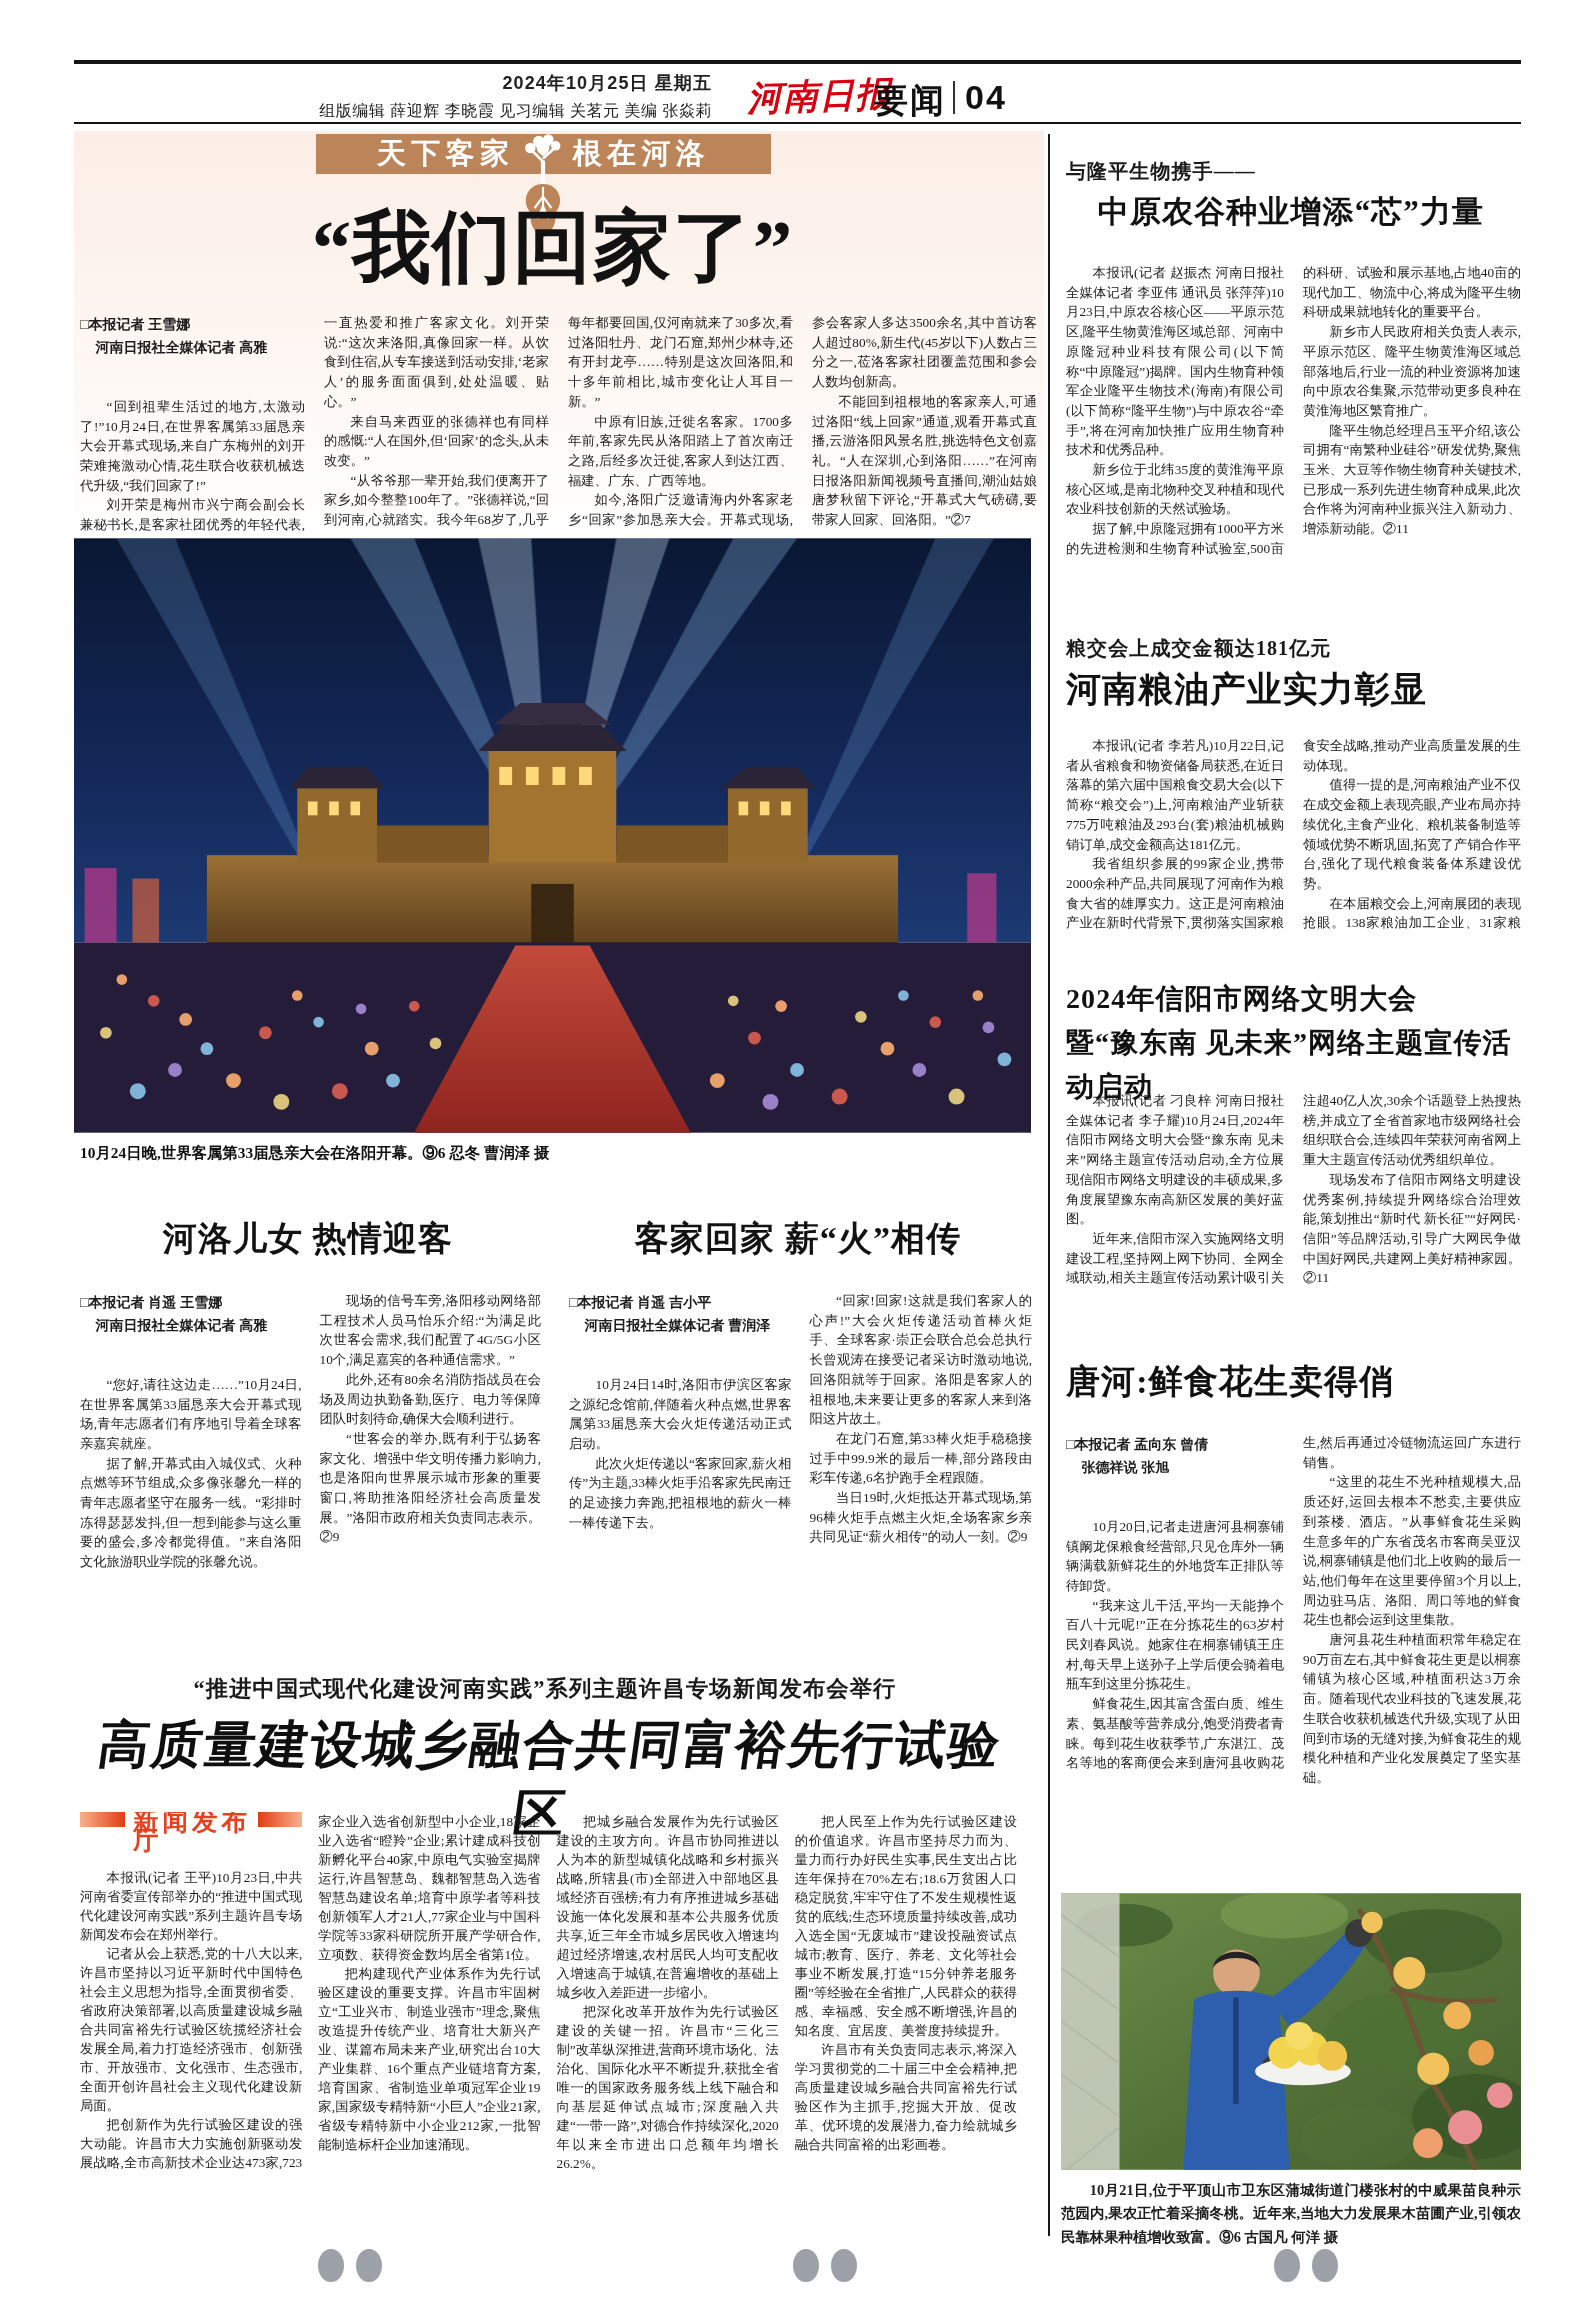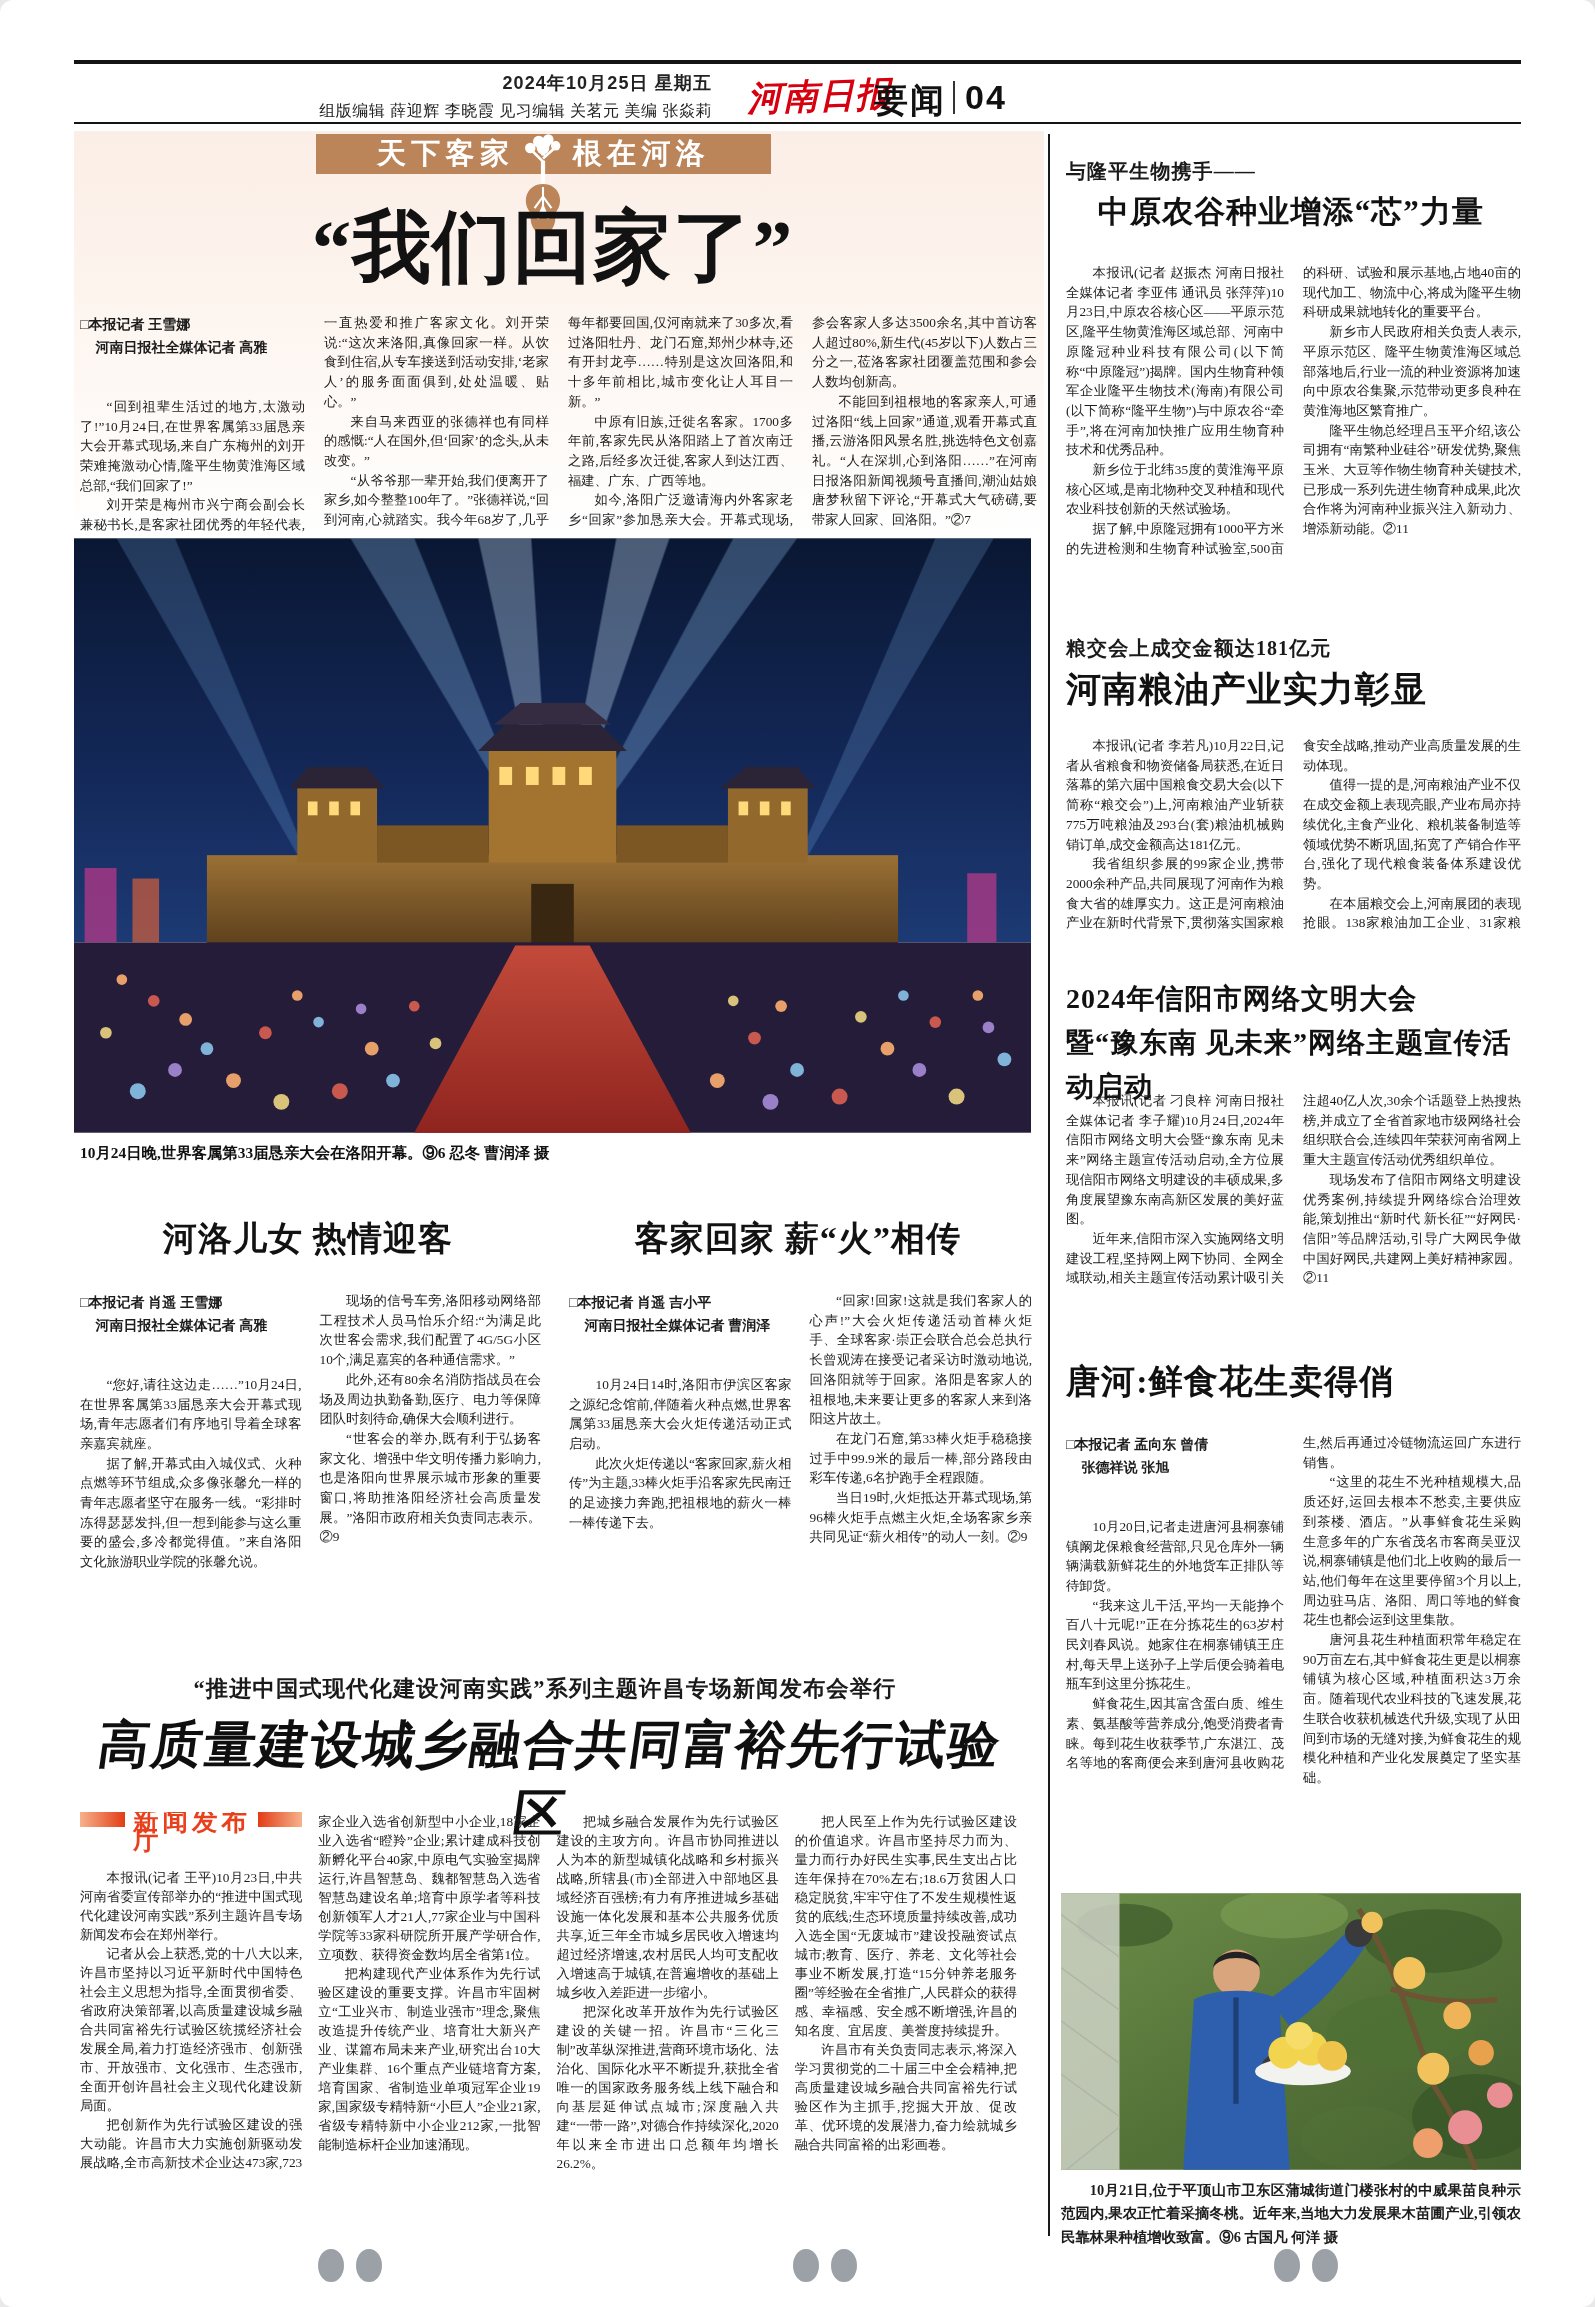--- a/index.html
+++ b/index.html
@@ -1,17 +1,17 @@
 <!DOCTYPE html>
 <html style="font-size:8.5px"><head>
 <meta charset="utf-8">
 <style>
   html,body{margin:0;padding:0;background:#e9e9e9;}
   .page{position:relative;width:1595px;height:2307px;background:#ffffff;
-        font-family:"Liberation Serif","DejaVu Serif",serif;color:#1c1c1c;overflow:hidden;border-radius:13px;}
+        font-family:"Liberation Serif","DejaVu Serif",serif;color:#1c1c1c;overflow:hidden;}
   .abs{position:absolute;}
   .rule{background:#141414;}
   
   .hdr-meta{font-family:"Liberation Sans","DejaVu Sans",sans-serif;text-align:right;color:#222;}
   .hdr-date{font-size:18px;font-weight:bold;letter-spacing:1.1px;}
   .hdr-editors{font-size:16px;margin-top:6.4px;letter-spacing:0.5px;}
   .masthead{font-size:35px;font-weight:900;font-style:italic;color:#d6000f;
             font-family:"Liberation Serif",serif;transform:rotate(-2deg);letter-spacing:1.1px;}
   .section-title,.page-no{font-family:"Liberation Sans","DejaVu Sans",sans-serif;
             font-size:34px;font-weight:900;color:#111;letter-spacing:2.1px;}
@@ -89,21 +89,21 @@
     </g>
   </svg>
 
   <div class="abs headline-main" style="left:74px;top:195px;width:957px;">“我们回家了”</div>
 
   <div class="abs body-cols" style="left:80px;top:313px;width:957px;height:222px;column-count:4;">
     <div class="byline">
       <div>□本报记者 王雪娜</div>
       <div class="l2">河南日报社全媒体记者 高雅</div>
     </div>
-    <p>“回到祖辈生活过的地方,太激动了!”10月24日,在世界客属第33届恳亲大会开幕式现场,来自广东梅州的刘开荣难掩激动心情,隆平生物黄淮海区域总部,“我们回家了!”</p>
+    <p>“回到祖辈生活过的地方,太激动了!”10月24日,在世界客属第33届恳亲大会开幕式现场,来自广东梅州的刘开荣难掩激动心情,花生联合收获机械迭代升级,“我们回家了!”</p>
     <p>刘开荣是梅州市兴宁商会副会长兼秘书长,是客家社团优秀的年轻代表,一直热爱和推广客家文化。刘开荣说:“这次来洛阳,真像回家一样。从饮食到住宿,从专车接送到活动安排,‘老家人’的服务面面俱到,处处温暖、贴心。”</p>
     <p>来自马来西亚的张德祥也有同样的感慨:“人在国外,但‘回家’的念头,从未改变。”</p>
     <p>“从爷爷那一辈开始,我们便离开了家乡,如今整整100年了。”张德祥说,“回到河南,心就踏实。我今年68岁了,几乎每年都要回国,仅河南就来了30多次,看过洛阳牡丹、龙门石窟,郑州少林寺,还有开封龙亭……特别是这次回洛阳,和十多年前相比,城市变化让人耳目一新。”</p>
     <p>中原有旧族,迁徙名客家。1700多年前,客家先民从洛阳踏上了首次南迁之路,后经多次迁徙,客家人到达江西、福建、广东、广西等地。</p>
     <p>如今,洛阳广泛邀请海内外客家老乡“回家”参加恳亲大会。开幕式现场,参会客家人多达3500余名,其中首访客人超过80%,新生代(45岁以下)人数占三分之一,莅洛客家社团覆盖范围和参会人数均创新高。</p>
     <p>不能回到祖根地的客家亲人,可通过洛阳“线上回家”通道,观看开幕式直播,云游洛阳风景名胜,挑选特色文创嘉礼。“人在深圳,心到洛阳……”在河南日报洛阳新闻视频号直播间,潮汕姑娘唐梦秋留下评论,“开幕式大气磅礴,要带家人回家、回洛阳。”②7</p>
   </div>
 
   <svg class="abs" style="left:74px;top:538px;" width="957" height="595" viewBox="0 0 1800 1118">
     <defs>

